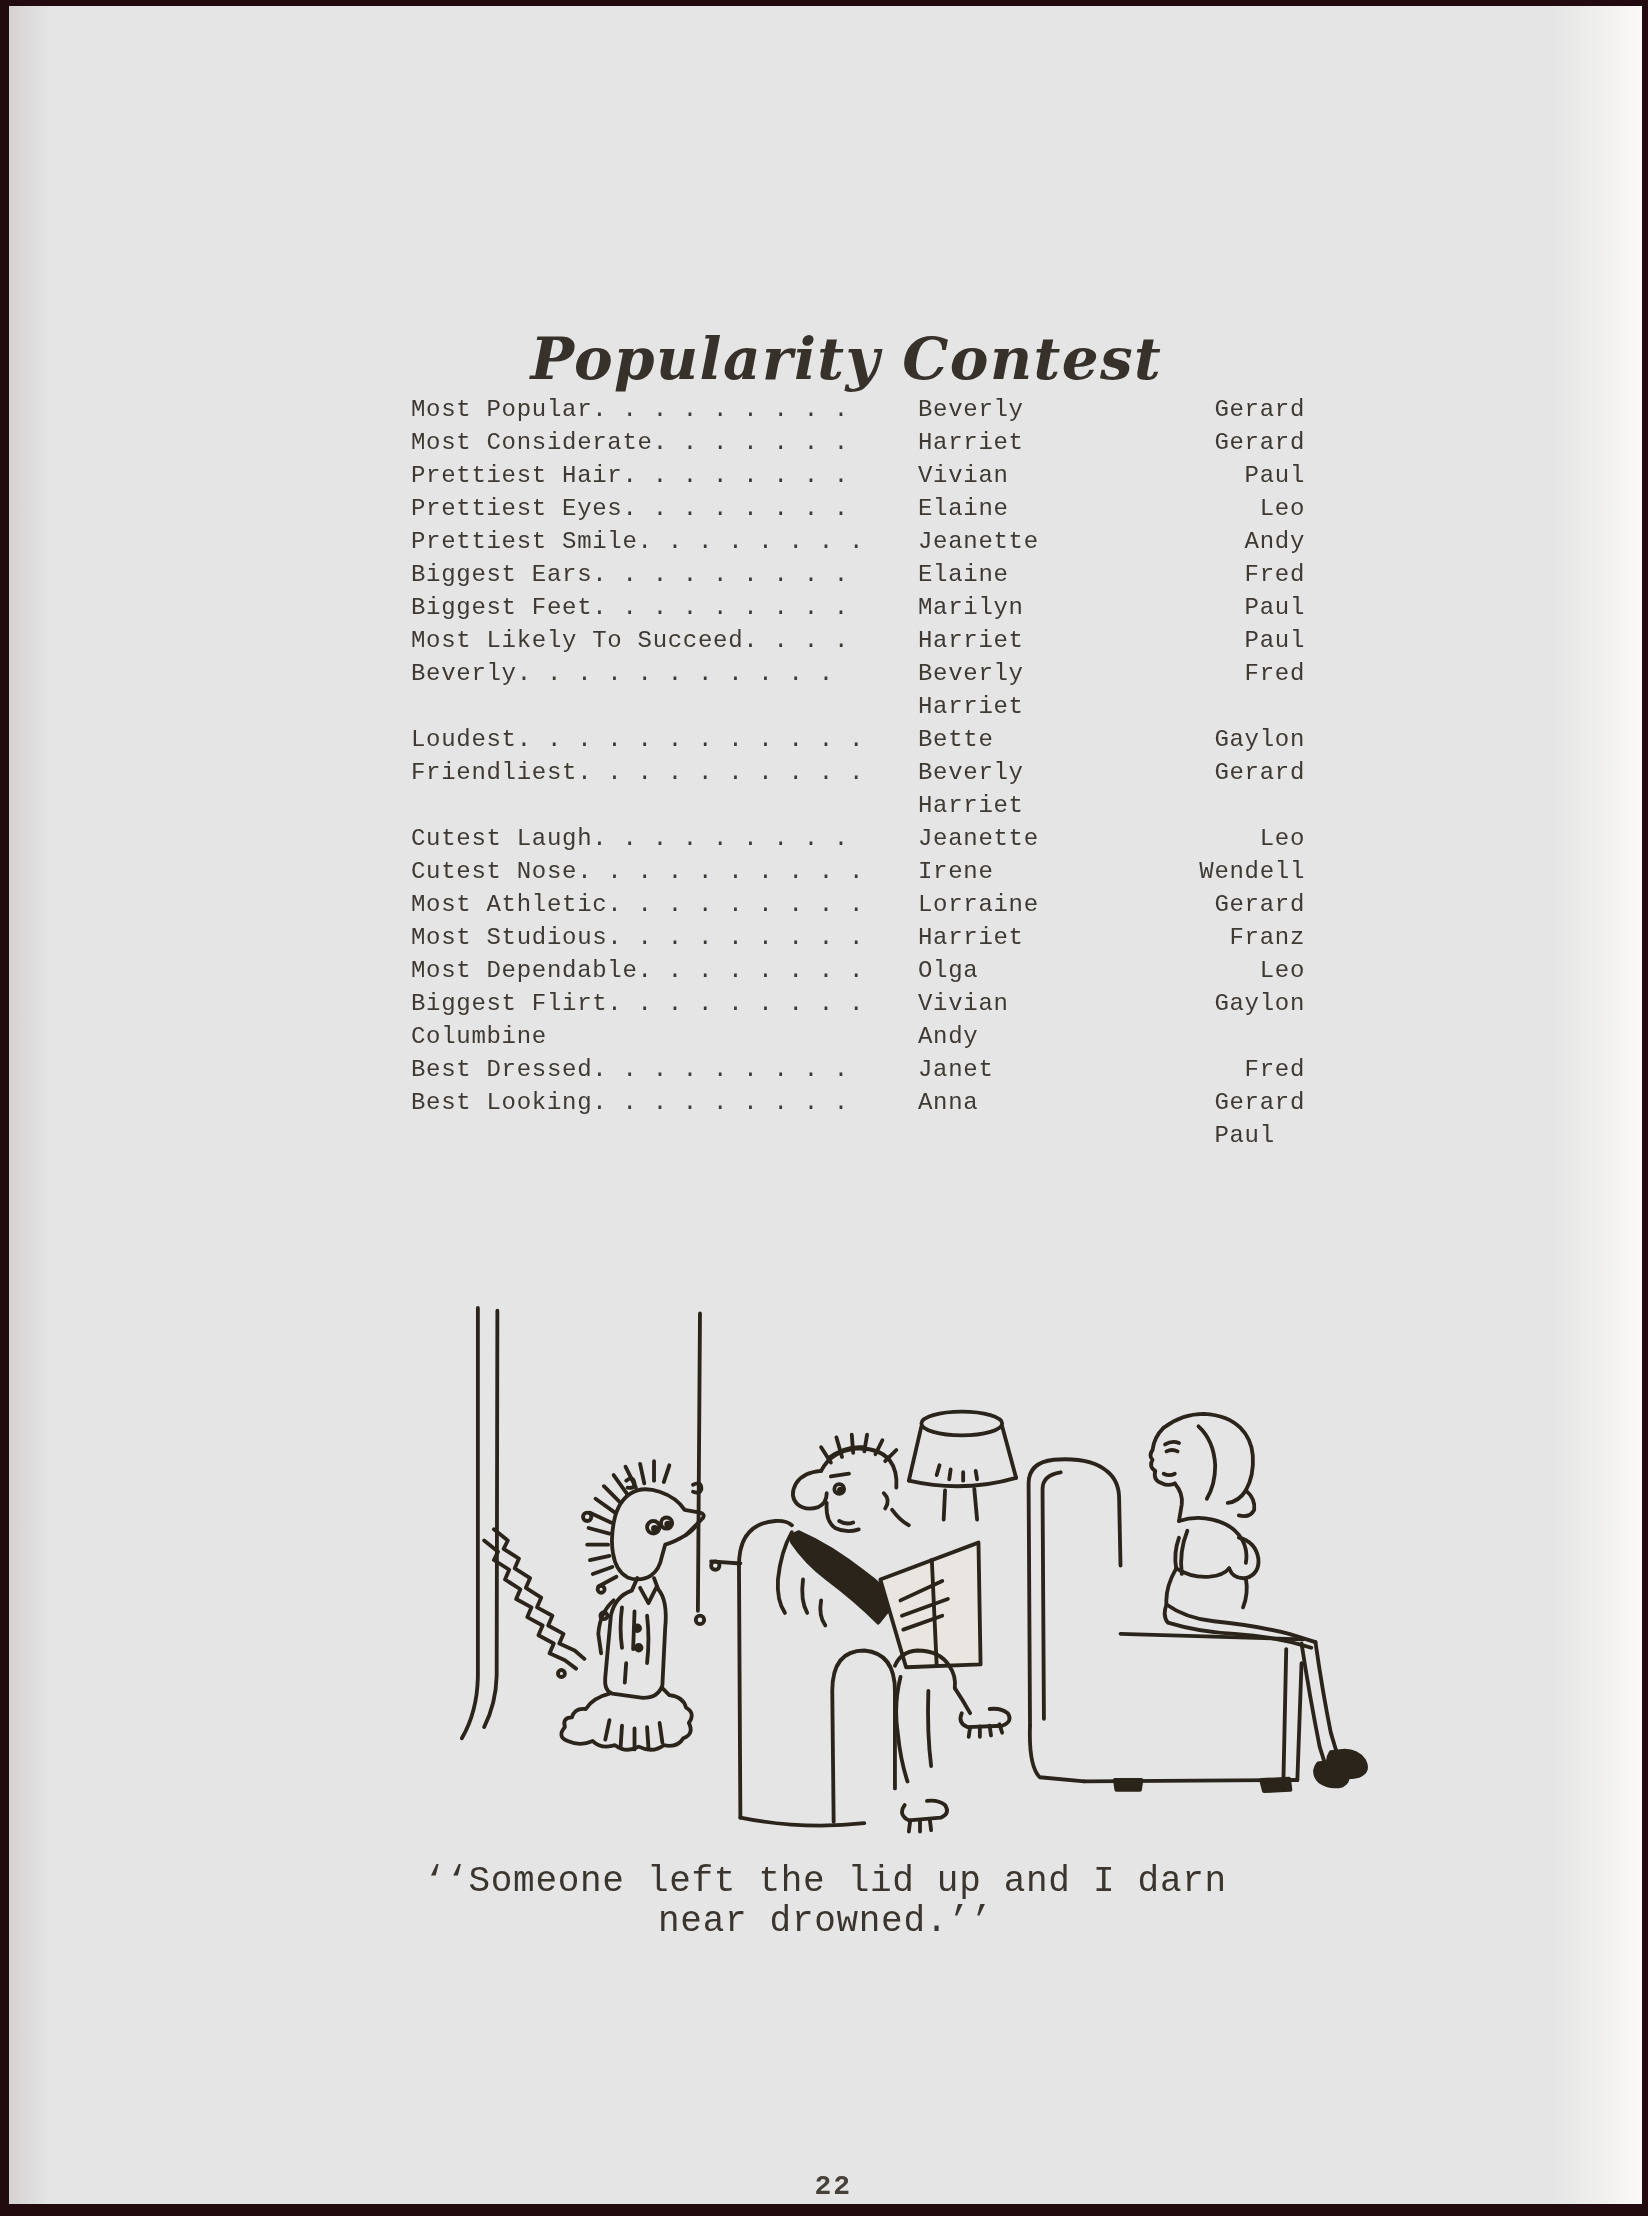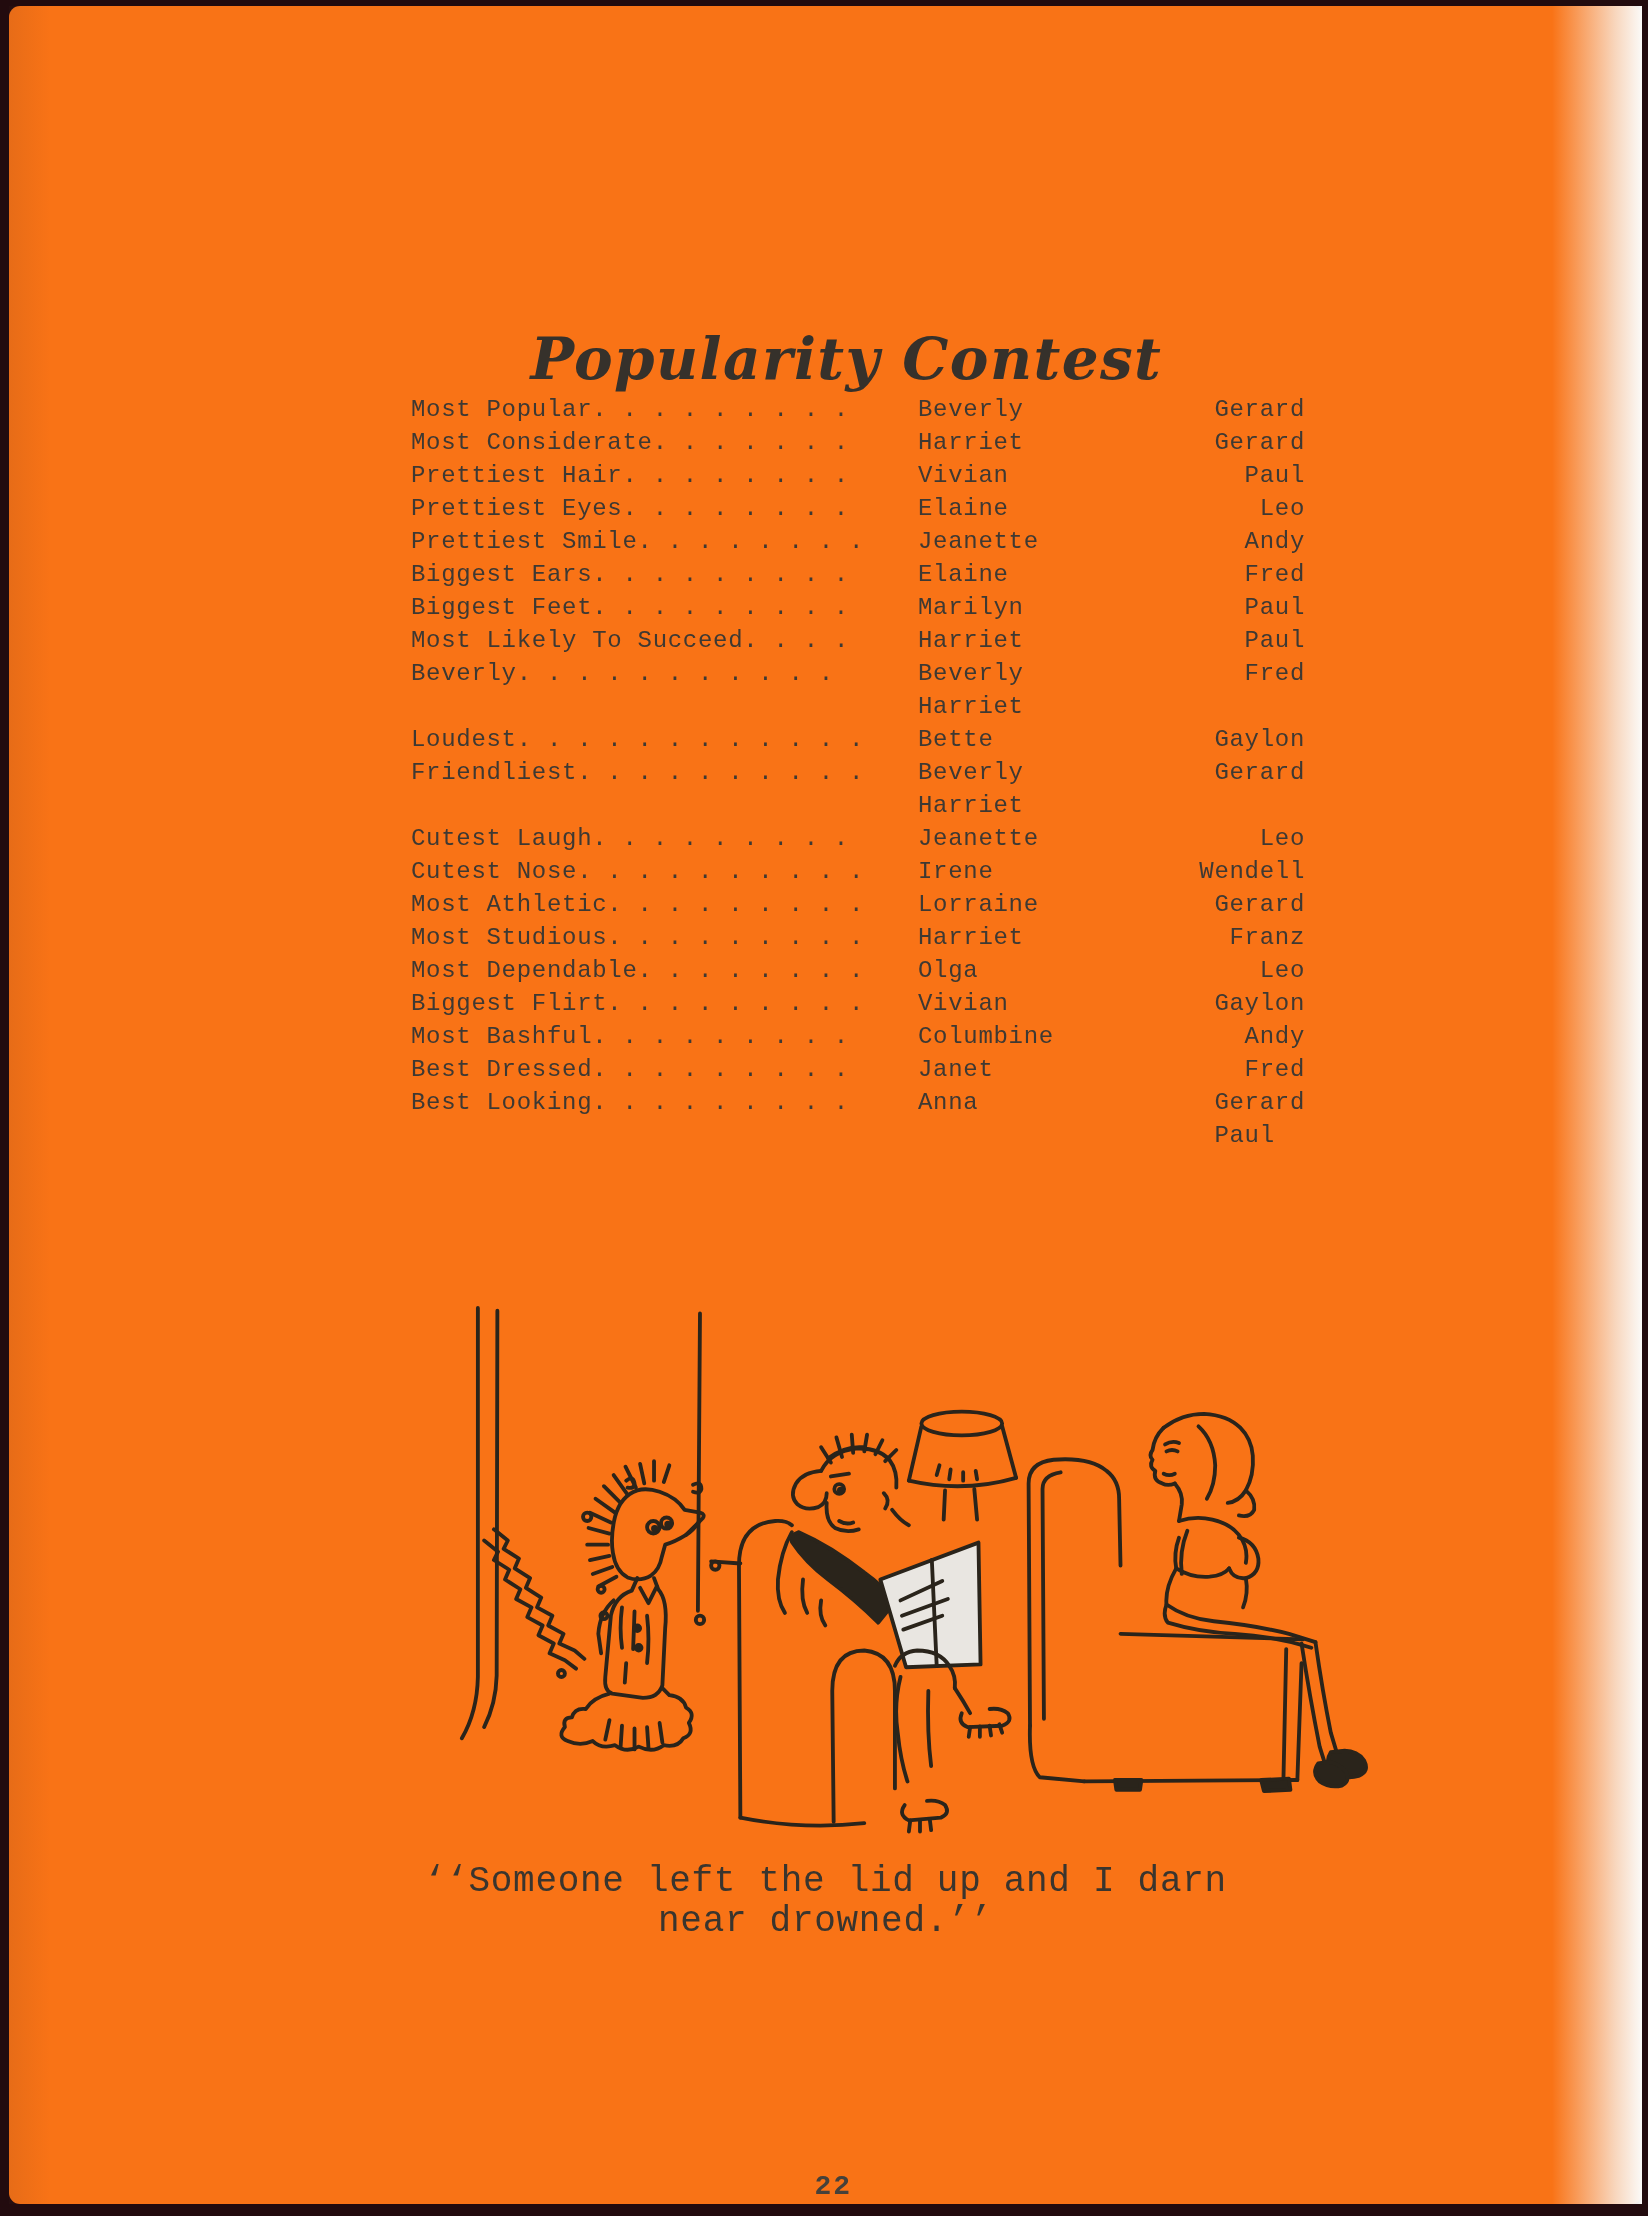--- a/index.html
+++ b/index.html
@@ -4,22 +4,21 @@
 <style>
   html,body{margin:0;padding:0}
   body{
     width:1648px;height:2216px;
     background:#220b0e;
     position:relative;overflow:hidden;
     font-family:"Liberation Mono","DejaVu Sans Mono",monospace;
   }
   .paper{
     position:absolute;left:9px;top:5.6px;right:6.3px;bottom:12.5px;
-    background:#f97316;
-    border-radius:11px;
+    background:#e5e5e5;
   }
   .paper::after{
     content:"";position:absolute;top:0;bottom:0;right:0;width:90px;
     background:linear-gradient(90deg,rgba(251,250,247,0) 0%,rgba(248,247,244,.75) 70%,#fbfaf8 100%);
     pointer-events:none;
   }
   .paper::before{
     content:"";position:absolute;top:0;bottom:0;left:0;width:42px;
     background:linear-gradient(90deg,rgba(70,45,35,.10),rgba(70,45,35,0));
     pointer-events:none;
@@ -205,21 +204,20 @@
       <div class="row">
         <div class="c1"><span>Biggest Flirt</span><span class="dots">. . . . . . . . .</span></div>
         <div class="c2">
           <div>Vivian</div>
         </div>
         <div class="c3">
           <div>Gaylon</div>
         </div>
       </div>
       <div class="row">
-        <div class="c1"><span>Most Bashful</span><span class="dots">. . . . . . . . .</span></div>
         <div class="c2">
           <div>Columbine</div>
         </div>
         <div class="c3">
           <div>Andy</div>
         </div>
       </div>
       <div class="row">
         <div class="c1"><span>Best Dressed</span><span class="dots">. . . . . . . . .</span></div>
         <div class="c2">

